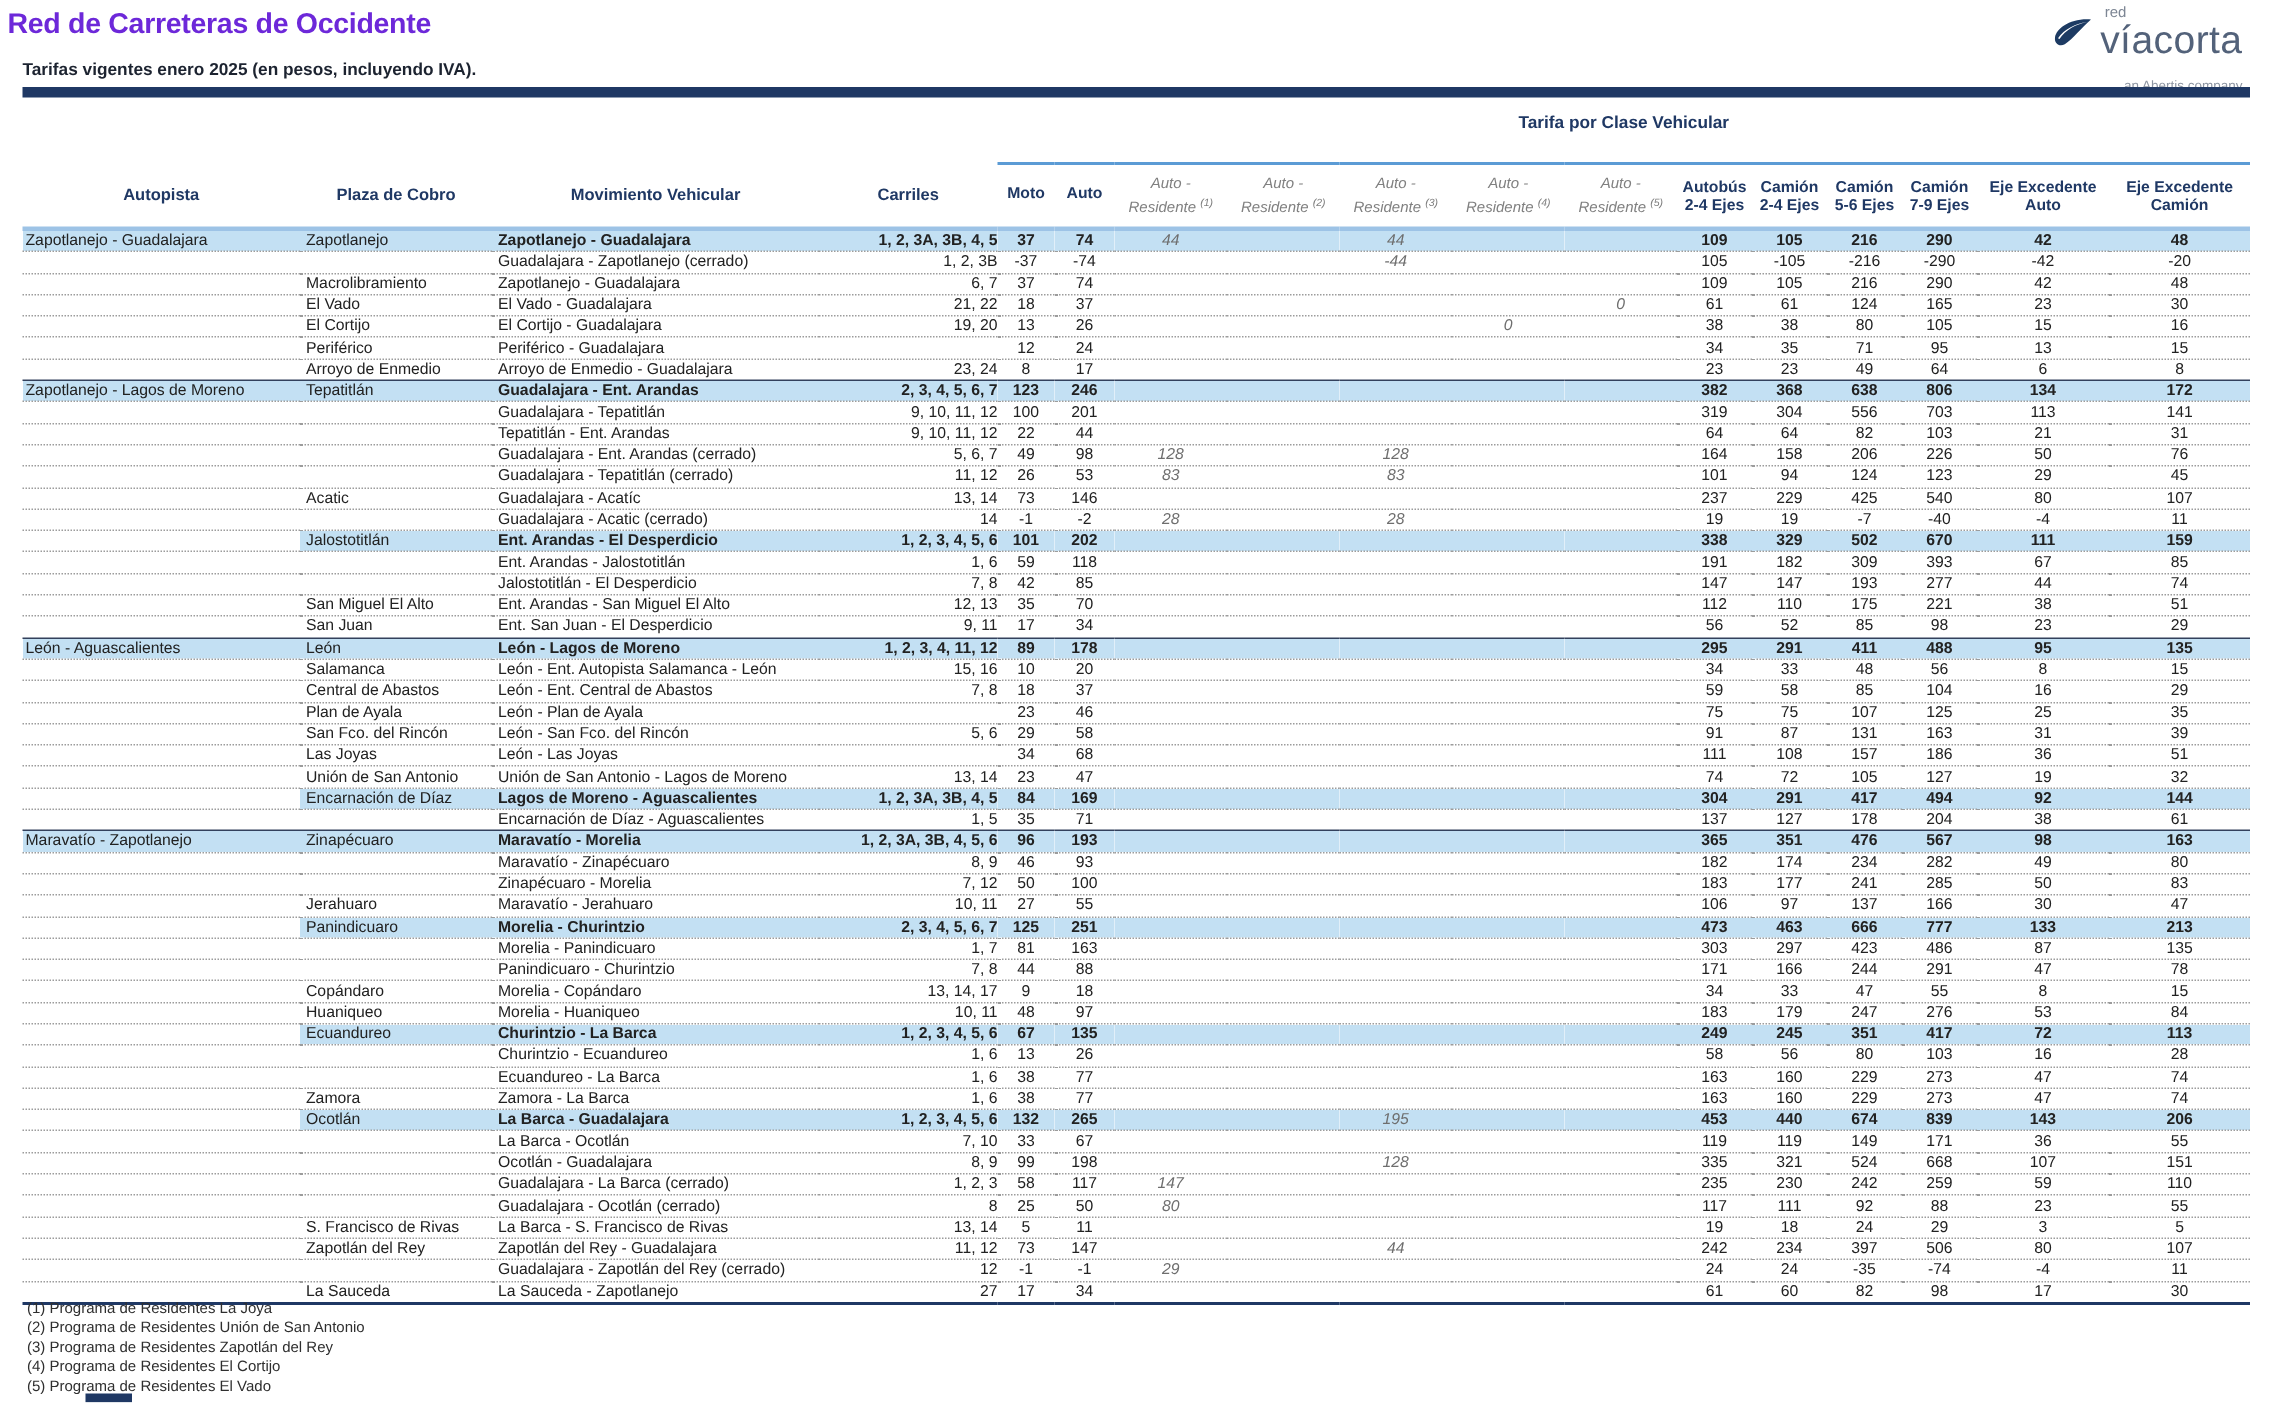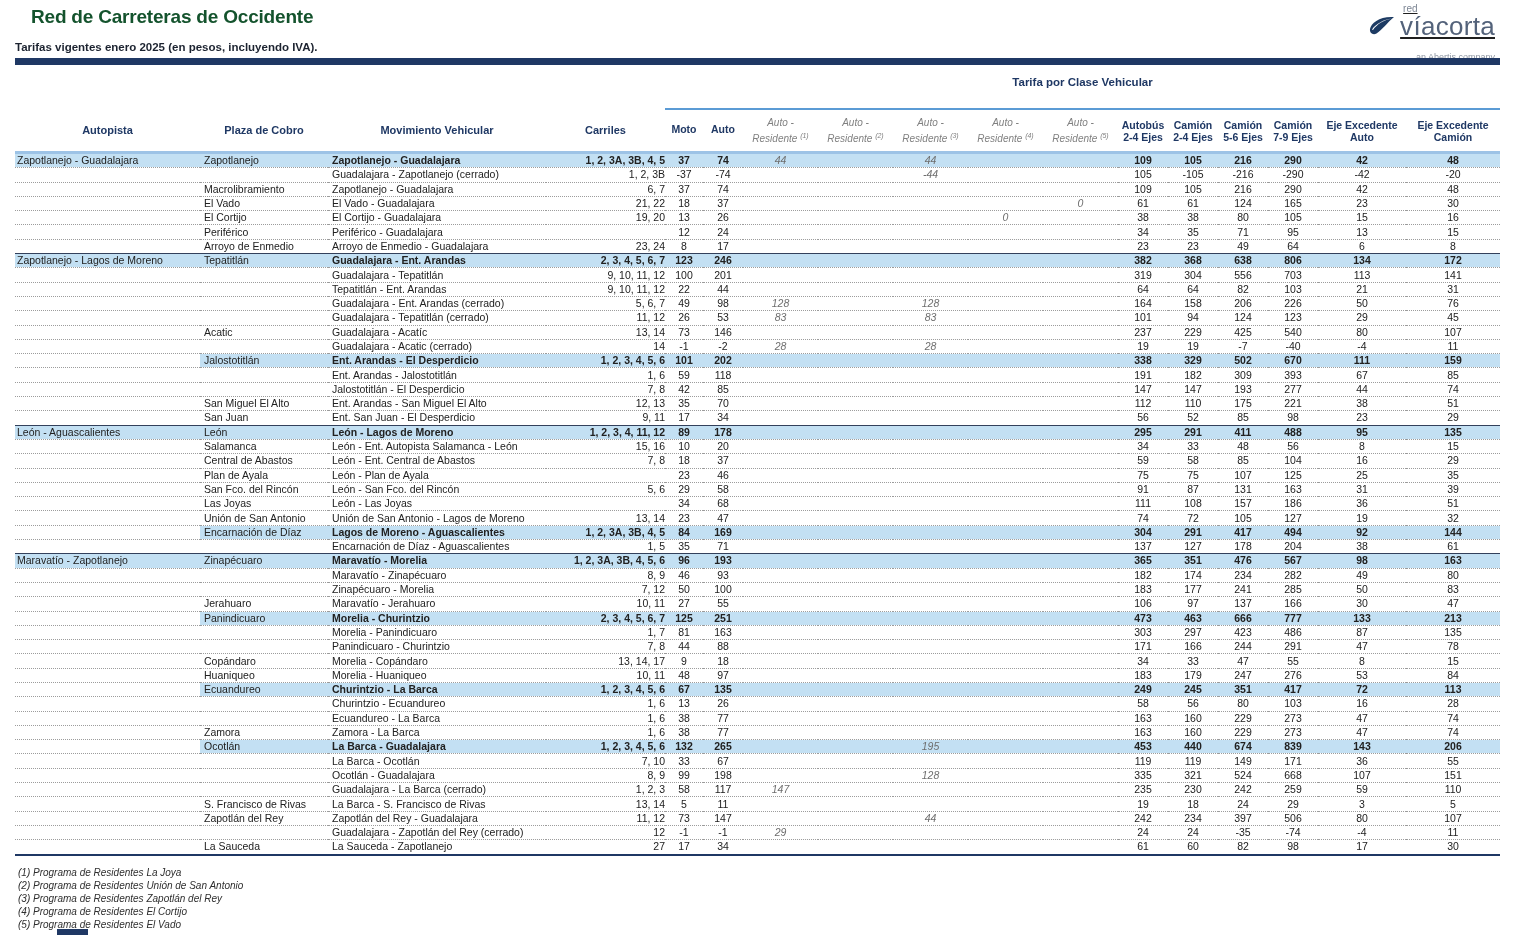--- a/index.html
+++ b/index.html
@@ -1,23 +1,23 @@
 <!DOCTYPE html>
 <html><head>
 <meta charset="utf-8">
 <style>
   html,body{margin:0;padding:0;background:#fff;}
   .page{position:relative;width:1515px;height:935px;background:#fff;overflow:hidden;
         font-family:"Liberation Sans",sans-serif;color:#1f1f1f;}
-  .title{position:absolute;left:31px;top:6px;font-size:19px;font-weight:bold;color:#14532d;letter-spacing:-0.2px;}
+  .title{position:absolute;left:5px;top:6px;font-size:19px;font-weight:bold;color:#6d28d9;letter-spacing:-0.2px;}
   .subtitle{position:absolute;left:15px;top:41px;font-size:11.5px;font-weight:bold;color:#1c2330;}
   .navy-rule{position:absolute;left:15px;top:58px;width:1485px;height:7px;background:#1f3864;}
 
   .logo{position:absolute;right:20px;top:4px;text-align:right;}
-  .logo-top{display:flex;align-items:flex-end;justify-content:flex-end;gap:3px;text-decoration:underline;}
+  .logo-top{display:flex;align-items:center;justify-content:flex-end;gap:3px;}
   .logo-text{text-align:left;}
   .logo-red{display:block;font-size:10px;color:#7d8694;margin-left:3px;line-height:10px;}
   .logo-name{display:block;font-size:26px;color:#53627a;line-height:24px;letter-spacing:0.3px;}
   .logo-tag{font-size:9px;color:#8d95a2;margin-top:14px;}
 
   .tblwrap{position:absolute;left:15px;top:72px;width:1485px;}
   table{border-collapse:collapse;table-layout:fixed;width:1485px;border-bottom:2.5px solid #1f3864;}
   th,td{padding:0;overflow:hidden;white-space:nowrap;}
   th.spacer{border:none;}
   th.group{font-size:11.5px;font-weight:bold;color:#1f3864;text-align:center;vertical-align:bottom;
@@ -38,21 +38,21 @@
   td.c-plaza{text-align:left;padding-left:4px;}
   td.c-mov{text-align:left;padding-left:4px;}
   td.c-car{text-align:right;padding-left:2px;}
   tr.hl-full td{background:#c3e0f3;font-weight:bold;}
   tr.hl-part td{font-weight:bold;}
   tr.hl-part td:not(.c-auto){background:#c3e0f3;}
   tr.hl-full td.c-auto, tr.hl-full td.c-plaza,
   tr.hl-part td.c-auto, tr.hl-part td.c-plaza{font-weight:normal;}
   td.res{font-style:italic;color:#6e6e6e;font-weight:normal !important;}
 
-  .footnotes{position:absolute;left:18px;top:866px;font-size:10px;font-style:italic;color:#2f2f2f;line-height:13px;}
+  .footnotes{position:absolute;left:18px;top:866px;font-size:10px;color:#2f2f2f;line-height:13px;}
   .bottom-bar{position:absolute;left:57px;top:929px;width:31px;height:6px;background:#1f3864;}
 </style>
 </head>
 <body>
 
 <div class="page">
   <div class="title">Red de Carreteras de Occidente</div>
   <div class="subtitle">Tarifas vigentes enero 2025 (en pesos, incluyendo IVA).</div>
 
   <div class="logo">
@@ -1005,20 +1005,39 @@
             <td class="c-val res"></td>
             <td class="c-val">235</td>
             <td class="c-val">230</td>
             <td class="c-val">242</td>
             <td class="c-val">259</td>
             <td class="c-val">59</td>
             <td class="c-val">110</td>
           </tr>
           <tr>
             <td class="c-auto"></td>
+            <td class="c-plaza"></td>
+            <td class="c-mov">Guadalajara - Ocotlán (cerrado)</td>
+            <td class="c-car">8</td>
+            <td class="c-val">25</td>
+            <td class="c-val">50</td>
+            <td class="c-val res">80</td>
+            <td class="c-val res"></td>
+            <td class="c-val res"></td>
+            <td class="c-val res"></td>
+            <td class="c-val res"></td>
+            <td class="c-val">117</td>
+            <td class="c-val">111</td>
+            <td class="c-val">92</td>
+            <td class="c-val">88</td>
+            <td class="c-val">23</td>
+            <td class="c-val">55</td>
+          </tr>
+          <tr>
+            <td class="c-auto"></td>
             <td class="c-plaza">S. Francisco de Rivas</td>
             <td class="c-mov">La Barca - S. Francisco de Rivas</td>
             <td class="c-car">13, 14</td>
             <td class="c-val">5</td>
             <td class="c-val">11</td>
             <td class="c-val res"></td>
             <td class="c-val res"></td>
             <td class="c-val res"></td>
             <td class="c-val res"></td>
             <td class="c-val res"></td>

